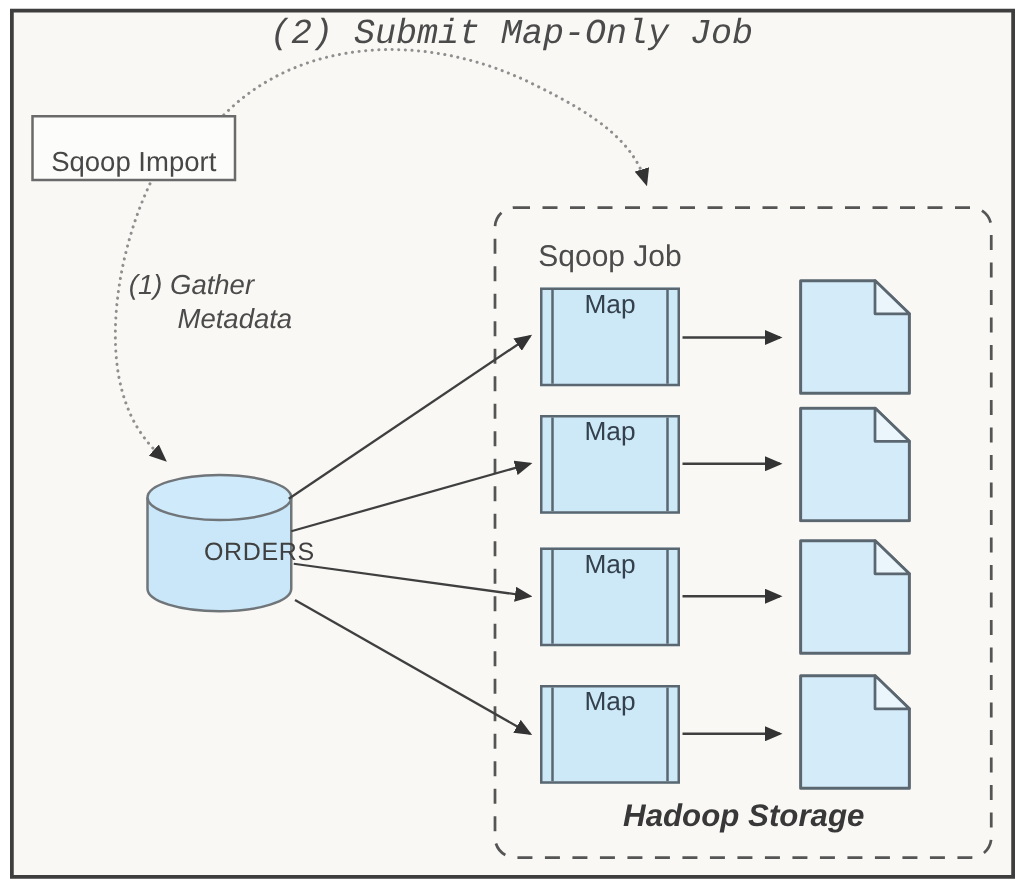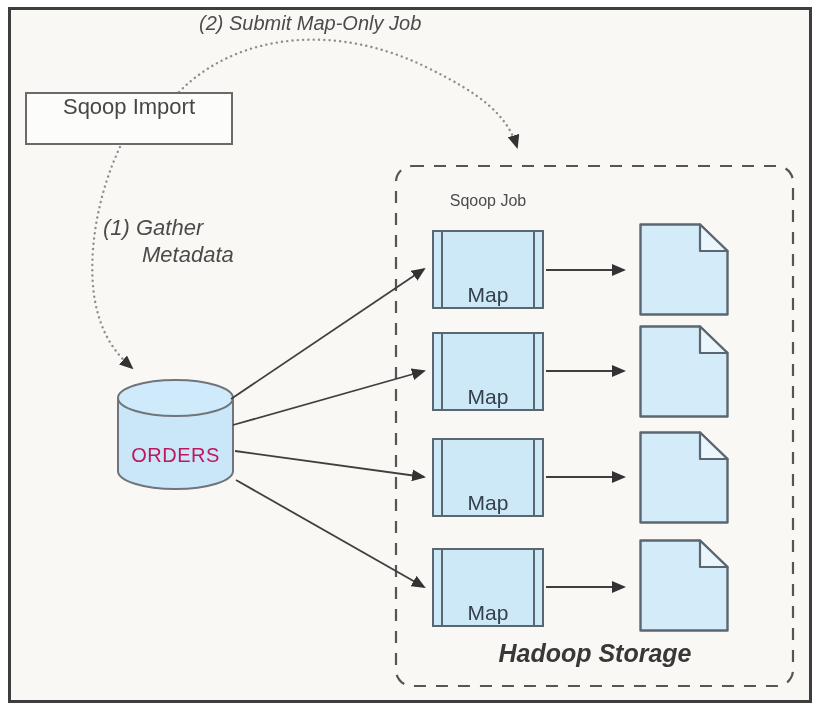--- a/index.html
+++ b/index.html
@@ -15,44 +15,44 @@
   .frame{
     position:absolute;left:8px;top:7px;width:804px;height:696px;
     box-sizing:border-box;
     border:3px solid #3e3e3e;
     background:#f9f8f5;
   }
   
   svg.overlay{position:absolute;left:0;top:0;width:820px;height:708px;z-index:1;}
   
   .sqoop-box{
-    position:absolute;left:25px;top:92px;width:208px;height:53px;
+    position:absolute;left:25px;top:92px;width:164px;height:53px;
     box-sizing:border-box;border:2px solid #6a6a6a;background:#fcfcfa;
-    display:flex;align-items:flex-start;justify-content:center;
+    display:flex;align-items:flex-end;justify-content:center;
     font-size:22px;color:#474747;z-index:2;
   }
   
   .lbl{position:absolute;color:#4b4b4b;font-style:italic;white-space:nowrap;z-index:2;}
-  #lbl-submit{left:199px;top:12px;font-size:20px;}
+  #lbl-submit{left:216px;top:12px;font-size:28px;font-family:Liberation Mono, monospace;}
   #lbl-gather{left:103px;top:214px;font-size:22px;line-height:27px;}
   #lbl-gather .l2{display:block;margin-left:39px;}
   
   .orders-label{
-    position:absolute;left:118px;top:444px;width:115px;text-align:center;
-    font-size:20px;letter-spacing:.5px;color:#be185d;z-index:2;
+    position:absolute;left:118px;top:431px;width:115px;text-align:center;
+    font-size:20px;letter-spacing:.5px;color:#404040;z-index:2;padding-left:32px;
   }
   
-  .col-hdr{position:absolute;top:192px;font-size:16px;color:#4c4c4c;text-align:center;z-index:2;white-space:nowrap;}
+  .col-hdr{position:absolute;top:192px;font-size:24px;color:#4c4c4c;text-align:center;z-index:2;white-space:nowrap;}
   #hdr-sqoop-job{left:424px;width:128px;}
   #hdr-hdfs{left:598px;width:174px;}
   
   .map-box{
     position:absolute;left:432px;width:112px;height:79px;
     box-sizing:border-box;background:#cde9f8;border:2px solid #5b6770;
-    display:flex;align-items:flex-end;justify-content:center;
+    display:flex;align-items:flex-start;justify-content:center;
     font-size:21px;color:#34414d;z-index:2;
   }
   .map-box::before,.map-box::after{
     content:'';position:absolute;top:0;bottom:0;width:2px;background:#5b6770;
   }
   .map-box::before{left:7px;}
   .map-box::after{right:7px;}
   .r1{top:230px;}.r2{top:332px;}.r3{top:438px;}.r4{top:548px;}
   
   .file-icon{position:absolute;left:639px;width:90px;height:93px;z-index:2;}

